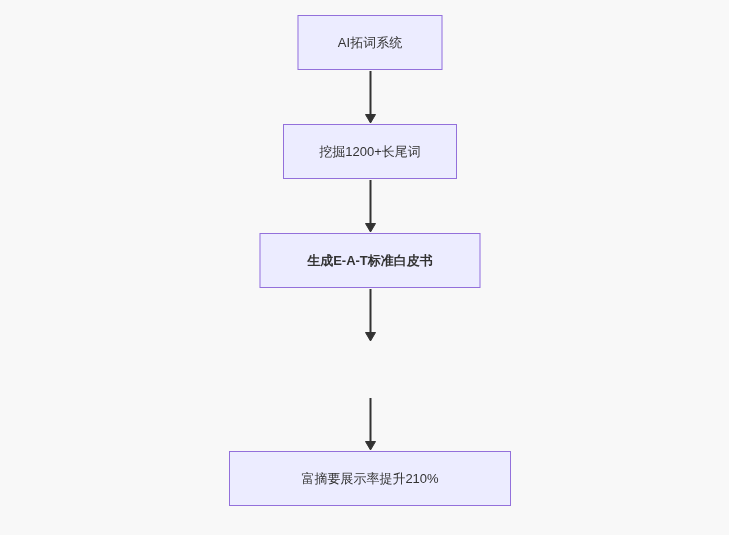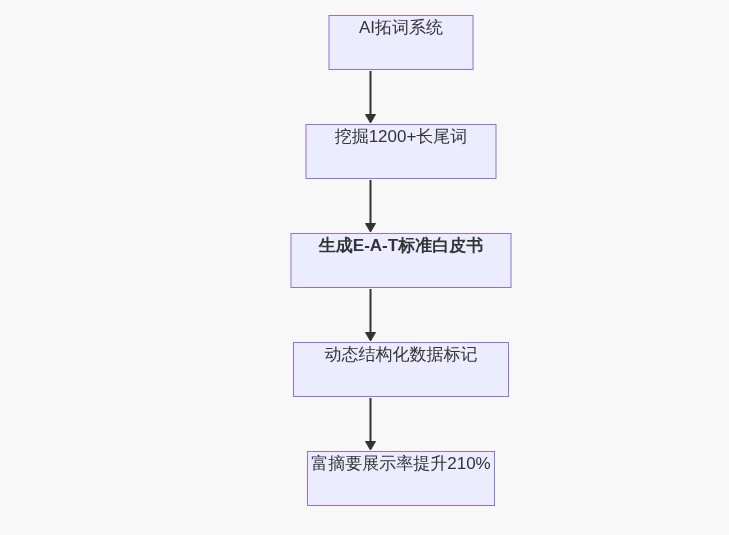--- a/index.html
+++ b/index.html
@@ -30,33 +30,33 @@
     fill: var(--arrow, #333333);
     stroke: var(--arrow, #333333);
   }
   .node {
     position: absolute;
     left: 370px;
     transform: translateX(-50%);
     height: 55px;
     box-sizing: border-box;
     display: flex;
+    align-items: center;
     justify-content: center;
     background: var(--node-fill, #ececff);
     border: 1.5px solid var(--node-border, #9370db);
     color: var(--text, #333333);
-    font-size: 17px;
+    font-size: 13px;
     white-space: nowrap;
-    margin-left: 31px;
   }
   .node-1 { top: 15px;  width: 145px; }
-  .node-2 { top: 124px; width: 191px; }
+  .node-2 { top: 124px; width: 174px; }
   .node-3 { top: 233px; width: 221px; font-weight: bold; }
   .node-4 { top: 342px; width: 216px; }
-  .node-5 { top: 451px; width: 188px; }
+  .node-5 { top: 451px; width: 282px; }
 </style>
 </head>
 <body>
 
 <div class="stage">
 
   <svg class="edges" width="729" height="535" viewBox="0 0 729 535" xmlns="http://www.w3.org/2000/svg">
     <g>
       <line x1="370.5" y1="71" x2="370.5" y2="115"></line>
       <polygon points="365.5,114.5 375.5,114.5 370.5,123"></polygon>
@@ -80,21 +80,18 @@
   </div>
 
   <div class="node node-2">
     <span>挖掘1200+长尾词</span>
   </div>
 
   <div class="node node-3">
     <span>生成E-A-T标准白皮书</span>
   </div>
 
-  <div class="node node-4">
-    <span>动态结构化数据标记</span>
-  </div>
 
   <div class="node node-5">
     <span>富摘要展示率提升210%</span>
   </div>
 
 </div>
 
 </body></html>

